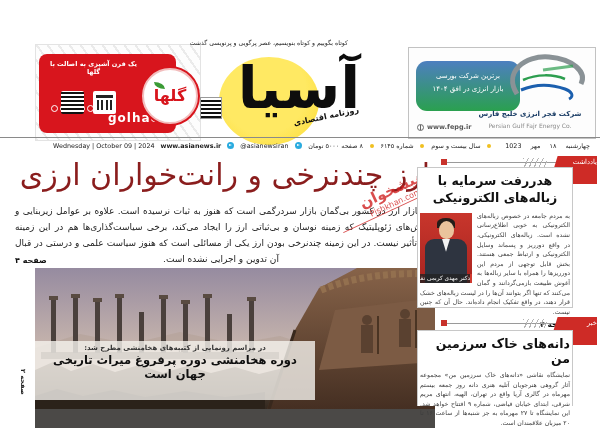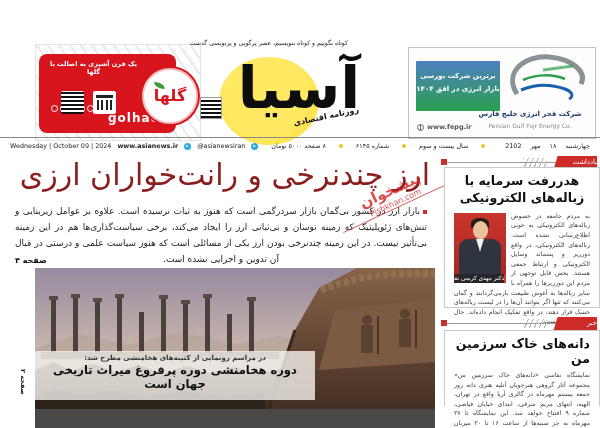--- a/index.html
+++ b/index.html
@@ -29,23 +29,23 @@
   .golha-unesco { left:54px; }
   .golha-unesco .cols { position:absolute; left:4px; right:4px; top:9px; bottom:4px;
            background:repeating-linear-gradient(90deg,#222 0 2px,transparent 2px 4.5px); }
   .golha-unesco .roof { position:absolute; left:3px; right:3px; top:4px; height:3px; background:#222; }
   .golha-social { position:absolute; left:12px; bottom:8px; display:flex; align-items:center; gap:2px; }
   .golha-social i { width:7px; height:7px; border:1px solid #fff; border-radius:50%; display:inline-block; }
   .golha-social b { color:#fff; font-size:12px; margin-left:3px; letter-spacing:1px;margin-top:20px; }
 
   .fajr { position:absolute; left:408px; top:47px; width:188px; height:92px;
           background:#fdfdfd; border:1px solid #c2c2c2; }
-  .fajr-banner { position:absolute; left:7px; top:13px; width:84px; height:50px; border-radius:1px;
+  .fajr-banner { position:absolute; left:7px; top:13px; width:104px; height:50px; border-radius:11px;
           background:linear-gradient(180deg,#4d7fc0,#2aa04f); color:#fff; direction:rtl;
-          font-size:7px; font-weight:bold; text-align:center; padding-top:9px; line-height:1.9; }
+          font-size:7px; font-weight:normal; text-align:center; padding-top:9px; line-height:1.9; }
   .fajr-logo { position:absolute; right:4px; top:2px; }
   .fajr-fa { position:absolute; right:10px; top:62px; width:110px; color:#173a63;
           font-size:7px; font-weight:bold; direction:rtl; text-align:center; }
   .fajr-en { position:absolute; right:10px; top:74px; width:110px; color:#8a8a8a;
           font-size:6px; text-align:center; }
   .fajr-site { position:absolute; left:8px; bottom:7px; font-size:6.5px; font-weight:bold;
           color:#555; display:flex; align-items:center; gap:3px; }
   .globe { width:7px; height:7px; border:1px solid #666; border-radius:50%; display:inline-block;
           background:linear-gradient(90deg,transparent 45%,#666 45% 55%,transparent 55%); }
 
@@ -62,21 +62,21 @@
           border:1px solid #999;
           background-image:repeating-linear-gradient(0deg,#111 0 2px,transparent 2px 4px),
                            repeating-linear-gradient(90deg,#fff 0 2px,transparent 2px 4px); }
 
   
   .dateline { position:absolute; left:0; right:0; top:137px; height:16px;
           border-top:1px solid #8a8a8a; display:flex; direction:rtl; align-items:center;
           justify-content:space-between; padding:0 10px; font-size:6.4px; color:#222; }
   .dl-fa span { margin-left:7px; }
   .dot { width:4px; height:4px; border-radius:50%; background:#f0c020; display:inline-block; }
-  .dl-ltr { direction:ltr; display:flex; align-items:flex-end; gap:6px; }
+  .dl-ltr { direction:ltr; display:flex; align-items:flex-start; gap:6px;margin-left:43px; }
   .tg { width:7px; height:7px; border-radius:50%; background:#2aabdf; display:inline-block; position:relative; }
   .tg::before { content:""; position:absolute; left:2px; top:2px; border-left:3px solid #fff;
           border-top:1.5px solid transparent; border-bottom:1.5px solid transparent; }
   .dl-site { font-weight:bold; }
 
   
   .headline { position:absolute; left:15px; top:157px; width:420px; text-align:center;
           direction:rtl; font-size:30px; font-weight:normal; color:#8a1d1d; }
   .lead-body { position:absolute; left:15px; top:203px; width:412px; direction:rtl;
           font-size:9px; line-height:1.78; color:#222; text-align:justify; text-align-last:center; }
@@ -84,38 +84,38 @@
   .lead-page { position:absolute; left:15px; top:256px; font-size:8px; font-weight:bold; color:#111; direction:rtl; }
 
   .watermark { position:absolute; left:332px; top:181px; width:120px; text-align:center;
           transform:rotate(-25deg); color:#d02222; opacity:.8; pointer-events:none; }
   .watermark .w-fa { font-size:15px; font-weight:bold; }
   .watermark .w-en { font-size:8px; border-bottom:1px solid #d02222; }
 
   
   .photo { position:absolute; left:35px; top:268px; width:400px; height:141px; overflow:hidden; }
   .caption { position:absolute; left:0; bottom:9px; width:280px; background:rgba(245,243,238,.8);
-          direction:rtl; text-align:center; padding:3px 6px 9px; }
+          direction:rtl; text-align:center; padding:3px 6px 19px; }
   .cap-kicker { font-size:7px; font-weight:bold; color:#333; }
   .cap-title { font-size:11.5px; font-weight:bold; color:#101010; margin-top:1px; }
   .side-ref { position:absolute; left:10px; top:378px; font-size:6.5px; font-weight:bold;
           color:#222; transform:rotate(90deg); direction:rtl; }
   .bottombar { position:absolute; left:35px; top:409px; width:400px; height:19px; background:#4b4947; }
 
   
   .tab-row { position:absolute; left:441px; width:156px; height:12px; }
   .tab-row .line { position:absolute; left:0; right:0; top:6px; height:1px; background:#9a9a9a; }
   .tab-row .sq { position:absolute; left:0; top:3px; width:6px; height:6px; background:#c8322b; }
   .tab-row .hatch { position:absolute; right:50px; top:2px; width:24px; height:9px;
           background:repeating-linear-gradient(115deg,#b5b5b5 0 1px,transparent 1px 4.5px); }
   .tab { position:absolute; right:0; top:0; width:48px; height:28px; background:#ce2b26;
           color:#fff; font-size:6.8px; line-height:12px; 
           clip-path:polygon(18% 0,100% 0,100% 100%,0 100%); direction:rtl; }
-  .sb-box { position:absolute; left:444px; width:156px; background:#fff;
-          border:1px solid #c8c8c8; padding:5px 9px; direction:rtl; }
+  .sb-box { position:absolute; left:417px; width:156px; background:#fff;
+          border:1px solid #c8c8c8; padding:5px 2px; direction:rtl; }
   .sb-title { font-size:12.5px; font-weight:bold; color:#101010; text-align:center; line-height:1.35; }
   .sb-title2 { font-size:12.5px; font-weight:bold; color:#101010; text-align:right; }
   .sb-body { font-size:6.2px; line-height:1.55; color:#3d3d3d; text-align:justify; margin-top:4px; }
   .sb-page { font-size:7.5px; font-weight:bold; color:#111; margin-top:4px; text-align:right;
           direction:ltr; }
   .portrait { float:left; width:52px; height:70px; margin:2px 5px 2px 0; position:relative;
           background:linear-gradient(#c8362c,#a92420); overflow:hidden; }
   .p-hair { position:absolute; left:17px; top:5px; width:18px; height:10px; background:#241d19;
           border-radius:50% 50% 0 0; }
   .p-head { position:absolute; left:18.5px; top:8px; width:15px; height:18px; background:#eac39c;
@@ -184,21 +184,21 @@
     <span class="globe"></span>
     <span>www.fepg.ir</span>
   </div>
 </div>
 
 <div class="dateline">
   <span class="dl-fa">
     <span>چهارشنبه</span>
     <span>۱۸</span>
     <span>مهر</span>
-    <span>2102</span>
+    <span>1023</span>
   </span>
   <span class="dot"></span>
   <span>سال بیست و سوم</span>
   <span class="dot"></span>
   <span>شماره ۶۱۴۵</span>
   <span class="dot"></span>
   <span>۸ صفحه ۵۰۰۰ تومان</span>
   <span class="dl-ltr">
     <span>Wednesday | October 09 | 2024</span>
     <span class="dl-site">www.asianews.ir</span>

